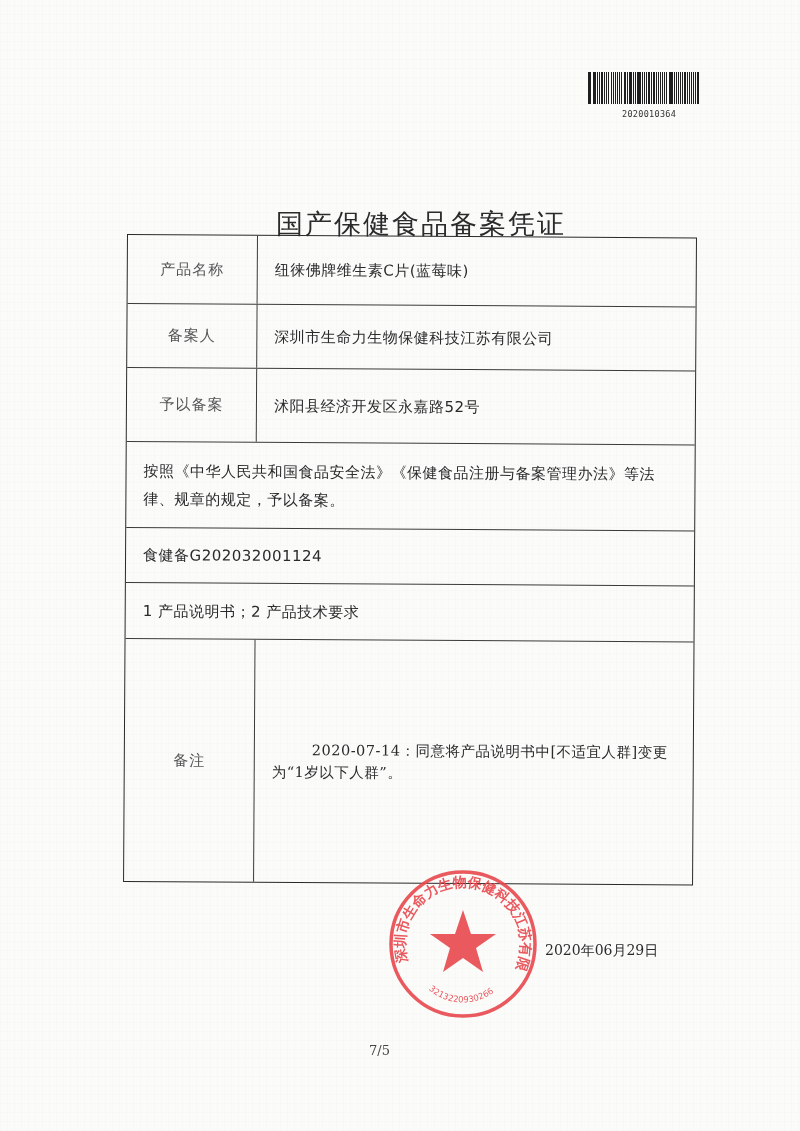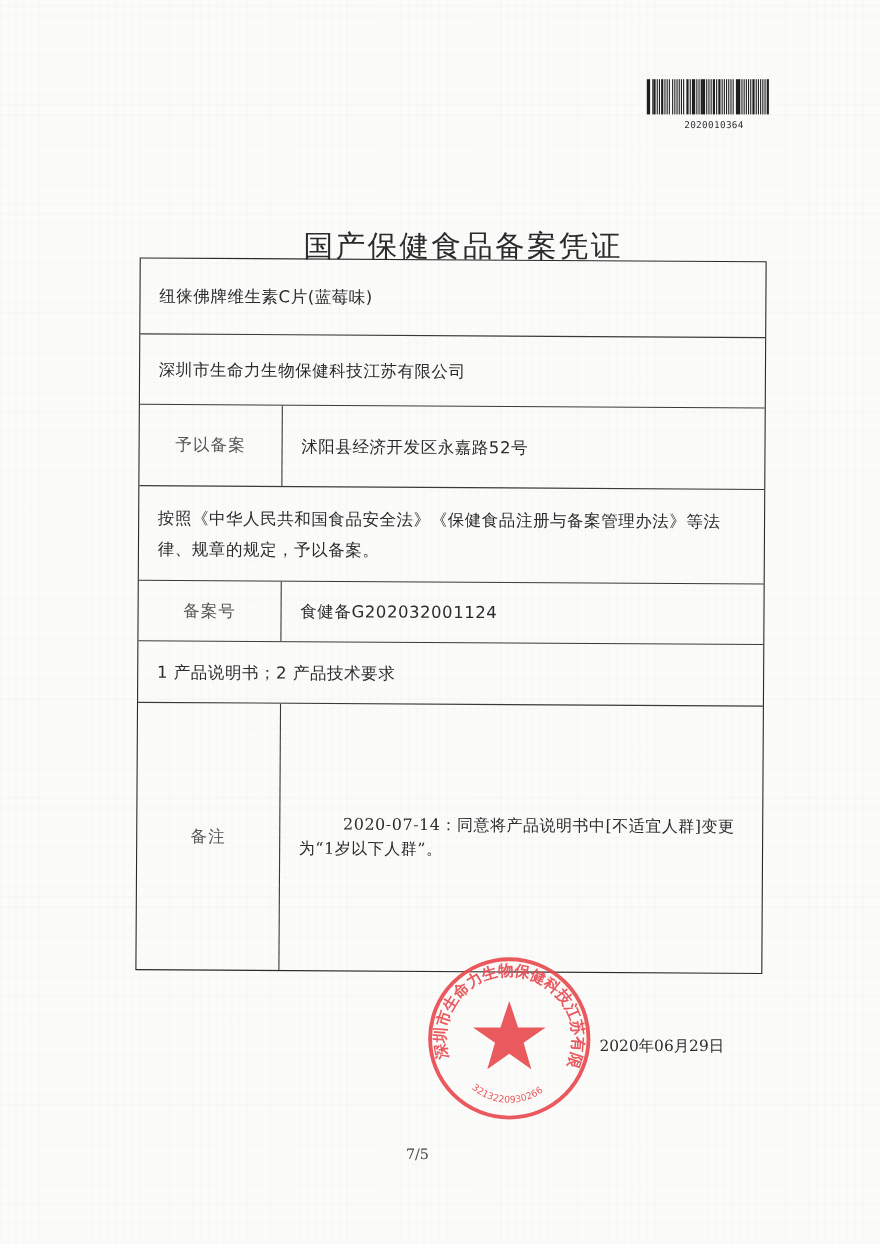--- a/index.html
+++ b/index.html
@@ -146,34 +146,35 @@
       <span style="width: 0.75px; margin-right: 0.9px;"></span>
       <span style="width: 2.25px; margin-right: 1.4px;"></span>
     </div>
   <div class="barcode-number">2020010364</div>
 </div>
 
 <h1 class="title">国产保健食品备案凭证</h1>
 
 <div class="table">
   <div class="row r-name">
+    <div class="cell-label">产品名称</div>
     <div class="cell-value">纽徕佛牌维生素C片(蓝莓味)</div>
   </div>
   <div class="row r-holder">
+    <div class="cell-label">备案人</div>
     <div class="cell-value">深圳市生命力生物保健科技江苏有限公司</div>
   </div>
   <div class="row r-addr">
     <div class="cell-label">予以备案</div>
     <div class="cell-value">沭阳县经济开发区永嘉路52号</div>
   </div>
   <div class="row r-concl">
     <div class="cell-value">按照《中华人民共和国食品安全法》《保健食品注册与备案管理办法》等法律、规章的规定，予以备案。</div>
   </div>
   <div class="row r-no">
-    <div class="cell-label">备案号</div>
     <div class="cell-value">食健备G202032001124</div>
   </div>
   <div class="row r-att">
     <div class="cell-value">1 产品说明书；2 产品技术要求</div>
   </div>
   <div class="row r-note">
     <div class="cell-label">备注</div>
     <div class="cell-value note-text">2020-07-14：同意将产品说明书中[不适宜人群]变更为“1岁以下人群”。</div>
   </div>
 </div>

